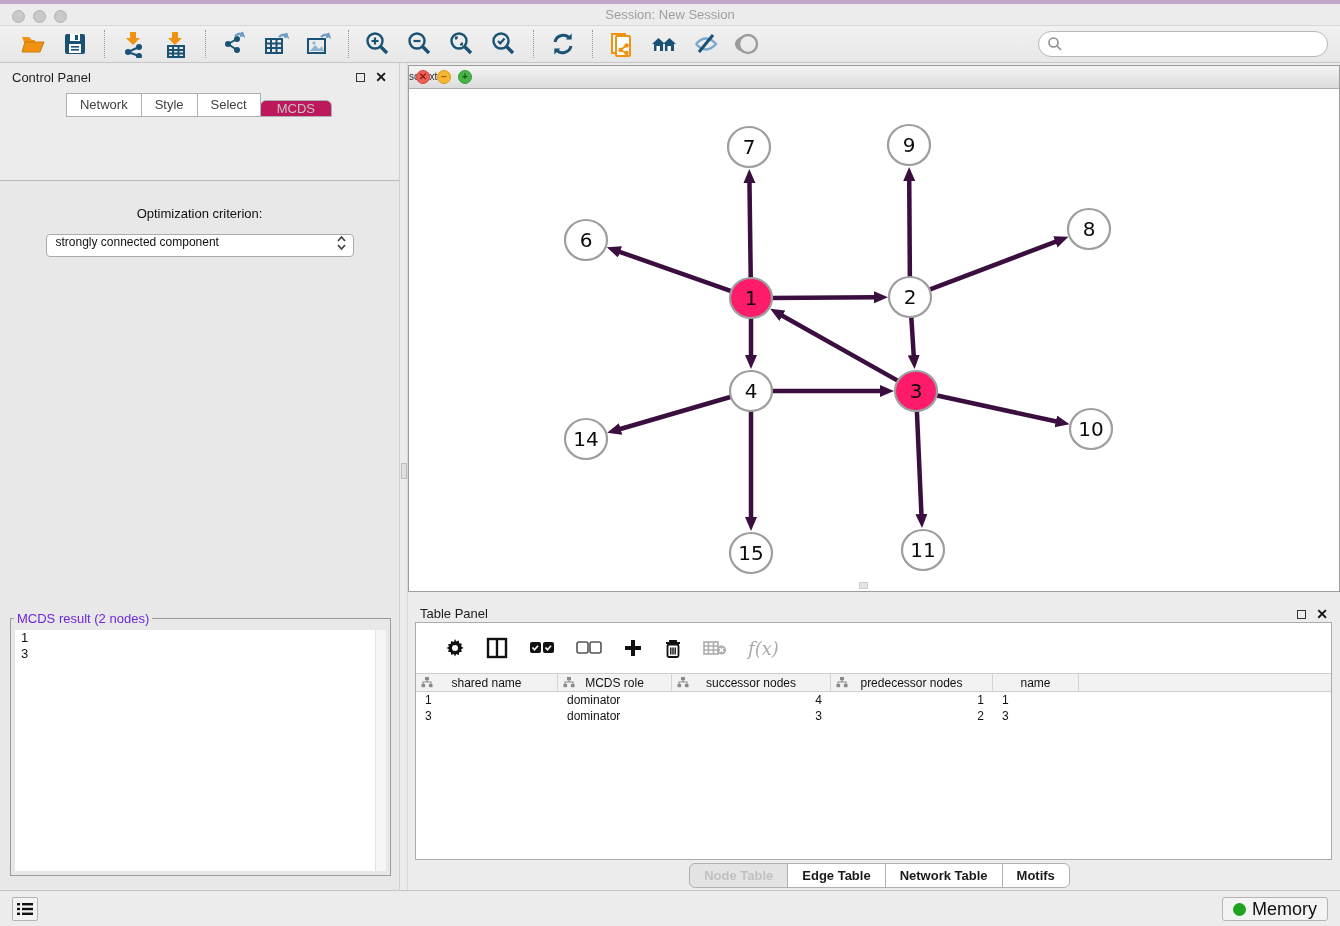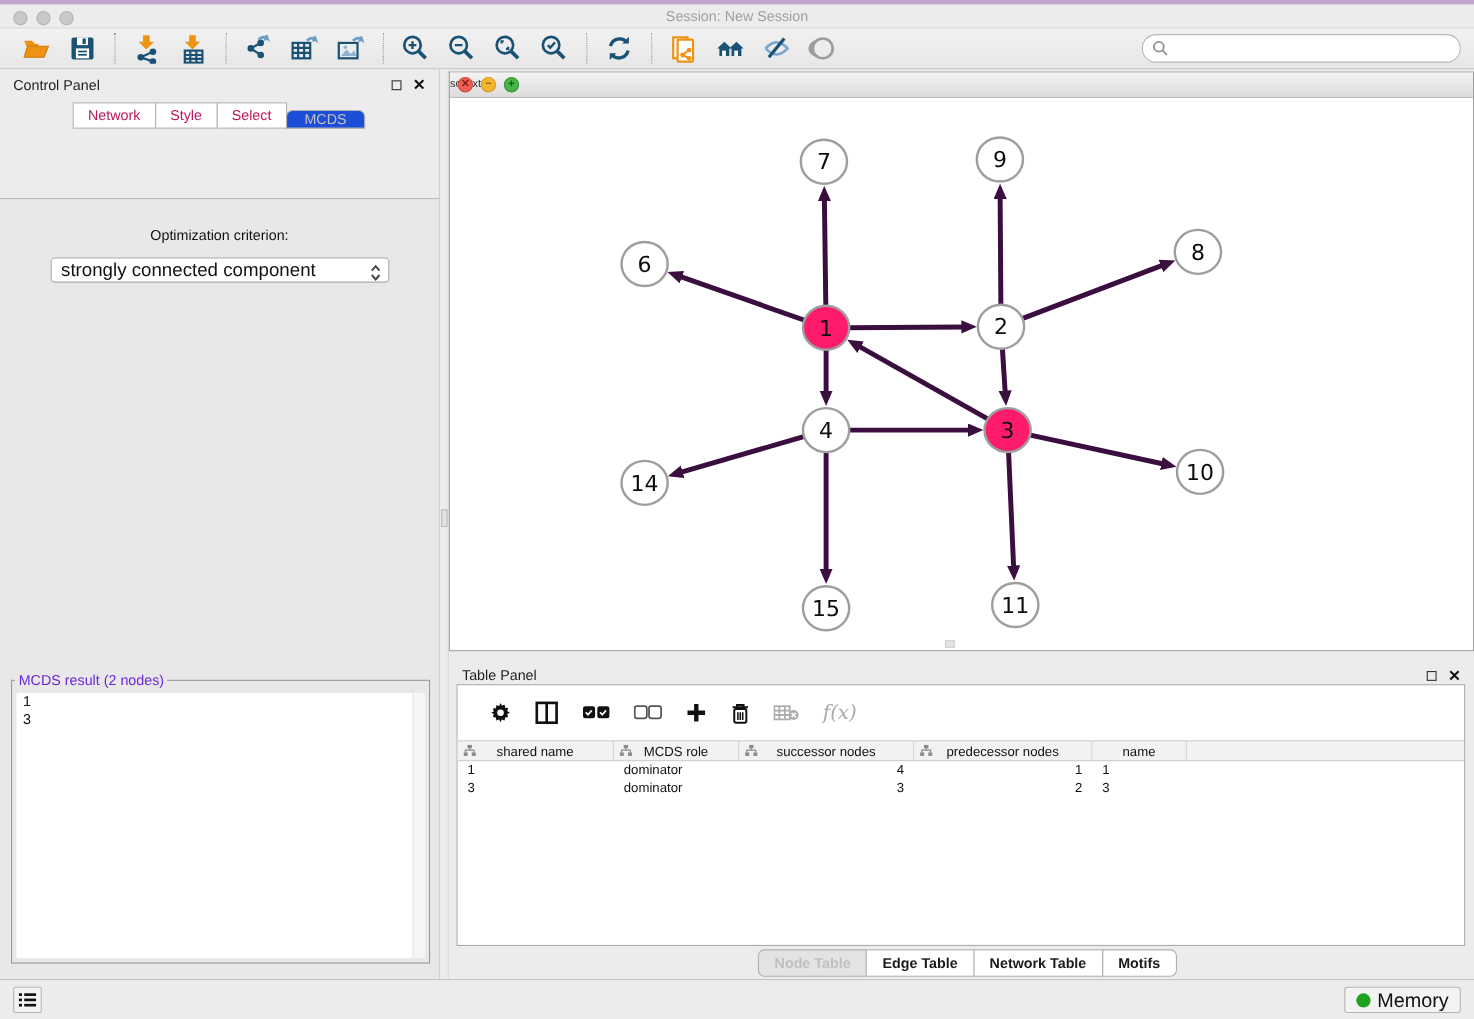--- a/index.html
+++ b/index.html
@@ -27,27 +27,27 @@
     font-family:"Liberation Sans", sans-serif; }
 
   
   .control-panel { position:absolute; left:0; top:63px; width:399px; bottom:36px; background:#ececec; }
   .cp-header { height:28px; display:flex; align-items:center; padding:0 12px; font-size:13px; color:#1d1d1d; }
   .panel-ctl { margin-left:auto; display:flex; align-items:center; gap:10px; }
   .float-box { width:9px; height:9px; border:1.5px solid #333; display:inline-block; }
   .close-x { font-size:14px; font-weight:bold; color:#111; line-height:1; }
   .cp-tabs { display:flex; justify-content:center; align-items:flex-end; position:relative; z-index:2; margin-top:2px; }
   .cp-tab { background:#fff; border:1px solid #b0b0b0; padding:3px 13px 4px; font-size:13px;
-    color:#be185d; margin-left:-1px; }
-  .cp-tab.active { background:#1d4ed8; color:#c3c3c3; border-radius:6px 6px 0 0; padding:0 16px; }
+    color:#404040; margin-left:-1px; }
+  .cp-tab.active { background:#be185d; color:#c3c3c3; border-radius:6px 6px 0 0; padding:0 16px; }
   .cp-body { position:absolute; left:0; right:0; top:117px; bottom:0;
     background:#e8e8e8; border-top:1px solid #b9b9b9; }
   .opt-label { text-align:center; margin-top:25px; font-size:13px; color:#111; }
   .dropdown { width:308px; height:23px; margin:13px auto 0; background:#fff; border:1px solid #ababab;
-    border-radius:4px; display:flex; align-items:flex-end; padding:0 6px 0 9px; font-size:17px; color:#111; }
+    border-radius:4px; display:flex; align-items:flex-start; padding:0 6px 0 9px; font-size:12px; color:#111; }
   .dropdown .dd-arrows { margin-left:auto; }
   .cp-buttons { display:flex; justify-content:center; gap:14px; margin-top:12px; }
   .cp-btn { height:22px; padding:0 15px; background:#fff; border:1px solid #ababab; border-radius:4px;
     font-size:13px; color:#111; font-family:"Liberation Sans", sans-serif; }
   .result-fieldset { position:absolute; left:10px; width:381px; top:430px; bottom:14px;
     border:1px solid #9a9a9a; background:#e8e8e8; }
   .result-fieldset legend { font-size:13px; color:#6d28d9; margin-left:3px; padding:0 3px; }
   .result-area { position:absolute; left:4px; right:4px; top:4px; bottom:4px; background:#fff; overflow:hidden; }
   .result-line { font-size:13px; line-height:16px; padding-left:6px; color:#111; }
   .result-scroll { position:absolute; right:0; top:0; bottom:0; width:11px; background:#f6f6f6; border-left:1px solid #e4e4e4; }

